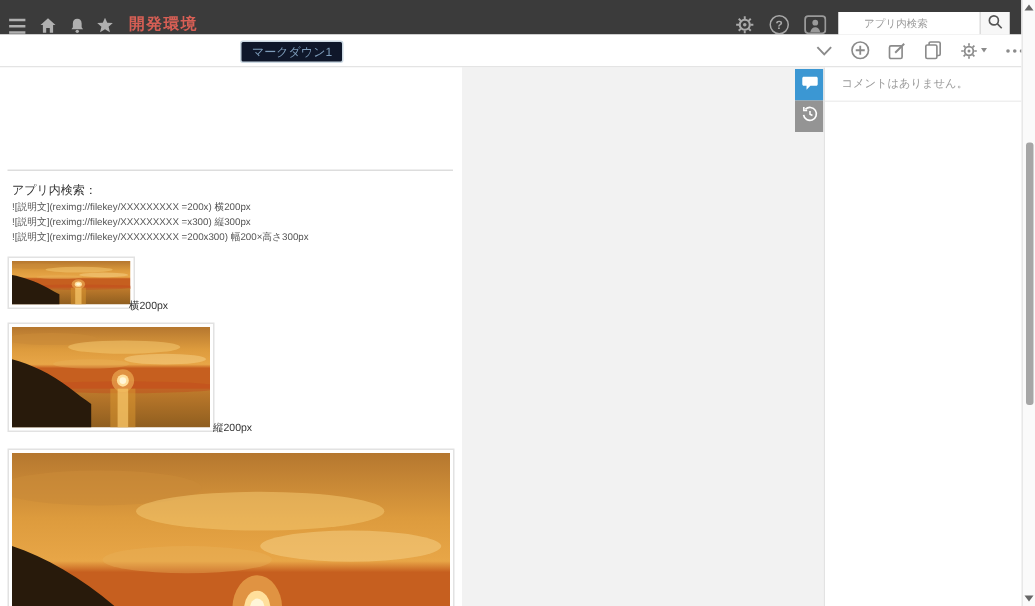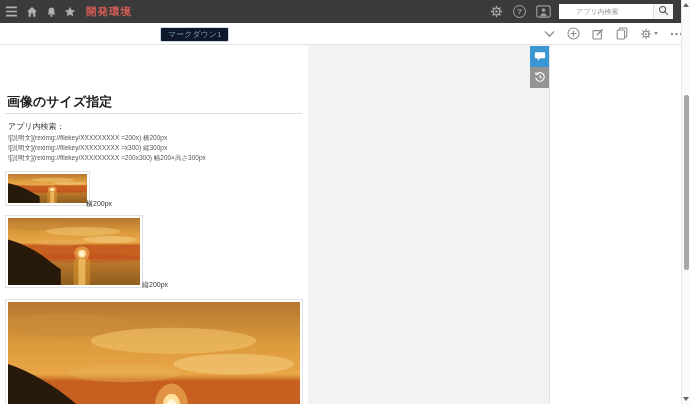--- a/index.html
+++ b/index.html
@@ -1,21 +1,21 @@
 <!DOCTYPE html>
 <html><head>
 <meta charset="utf-8">
 <style>
   html,body{margin:0;padding:0;background:#fff;}
   #root{position:relative;width:690px;height:404px;overflow:hidden;
         font-family:"Liberation Sans","DejaVu Sans",sans-serif;background:#fff;}
 
   
   .hdr{position:absolute;left:0;top:0;width:681px;height:23px;background:#3b3b3b;
-       display:flex;align-items:center;box-sizing:border-box;padding:0 8px 0 5px;}
+       display:flex;align-items:flex-end;box-sizing:border-box;padding:0 8px 0 5px;}
   .hicon{display:inline-flex;align-items:center;justify-content:center;}
   .hicon svg{display:block;}
   .mi{margin-left:0;}
   .ml8{margin-left:8px;} .ml7{margin-left:7px;} .ml10{margin-left:10px;}
   .app-title{margin-left:10px;color:#d75f55;font-weight:bold;font-size:10.5px;letter-spacing:1px;}
   .spacer{flex:1;}
   .help-badge{margin-left:10px;width:11px;height:11px;border:1px solid #a9a9a9;border-radius:50%;
               color:#a9a9a9;font-size:8px;line-height:11px;text-align:center;font-weight:bold;}
   .searchwrap{margin-left:8px;display:flex;height:15px;background:#fff;}
   .searchwrap input{width:60px;border:0;outline:none;font-size:7px;padding:0 17px;
@@ -204,21 +204,20 @@
             <circle cx="6.5" cy="2" r="1.2" fill="#8b8b8b"></circle>
             <circle cx="11" cy="2" r="1.2" fill="#8b8b8b"></circle>
           </svg>
       </span>
     </div>
   </div>
 
   <div class="gray-bg"></div>
 
   <div class="record-panel">
-    <h1 class="rec-title">画像のサイズ指定</h1>
     <div class="title-rule"></div>
     <div class="size-label">アプリ内検索：</div>
     <div class="code-line cl0">![説明文](reximg://filekey/XXXXXXXXX =200x) 横200px</div>
     <div class="code-line cl1">![説明文](reximg://filekey/XXXXXXXXX =x300) 縦300px</div>
     <div class="code-line cl2">![説明文](reximg://filekey/XXXXXXXXX =200x300) 幅200×高さ300px</div>
 
     <div class="imgbox img1">
       <svg viewBox="0 0 300 150" preserveAspectRatio="none">
           <use href="#sunset"></use>
         </svg>
@@ -252,20 +251,21 @@
         <svg width="12" height="12" viewBox="0 0 14 14" fill="none" stroke="#fff">
           <path d="M3.4 3.4a5 5 0 1 1-1.4 4.2" stroke-width="1.3"></path>
           <path d="M2.2 1.6v2.6h2.6" stroke-width="1.2"></path>
           <path d="M7 4.6V7.2l1.9 1" stroke-width="1.2"></path>
         </svg>
       </span>
     </div>
   </div>
 
   <aside class="sidebar">
+    <div class="comment-empty">コメントはありません。</div>
   </aside>
 
   <div class="scrollbar">
     <div class="sb-up"></div>
     <div class="sb-thumb"></div>
     <div class="sb-down"></div>
   </div>
 
 </div>
 

